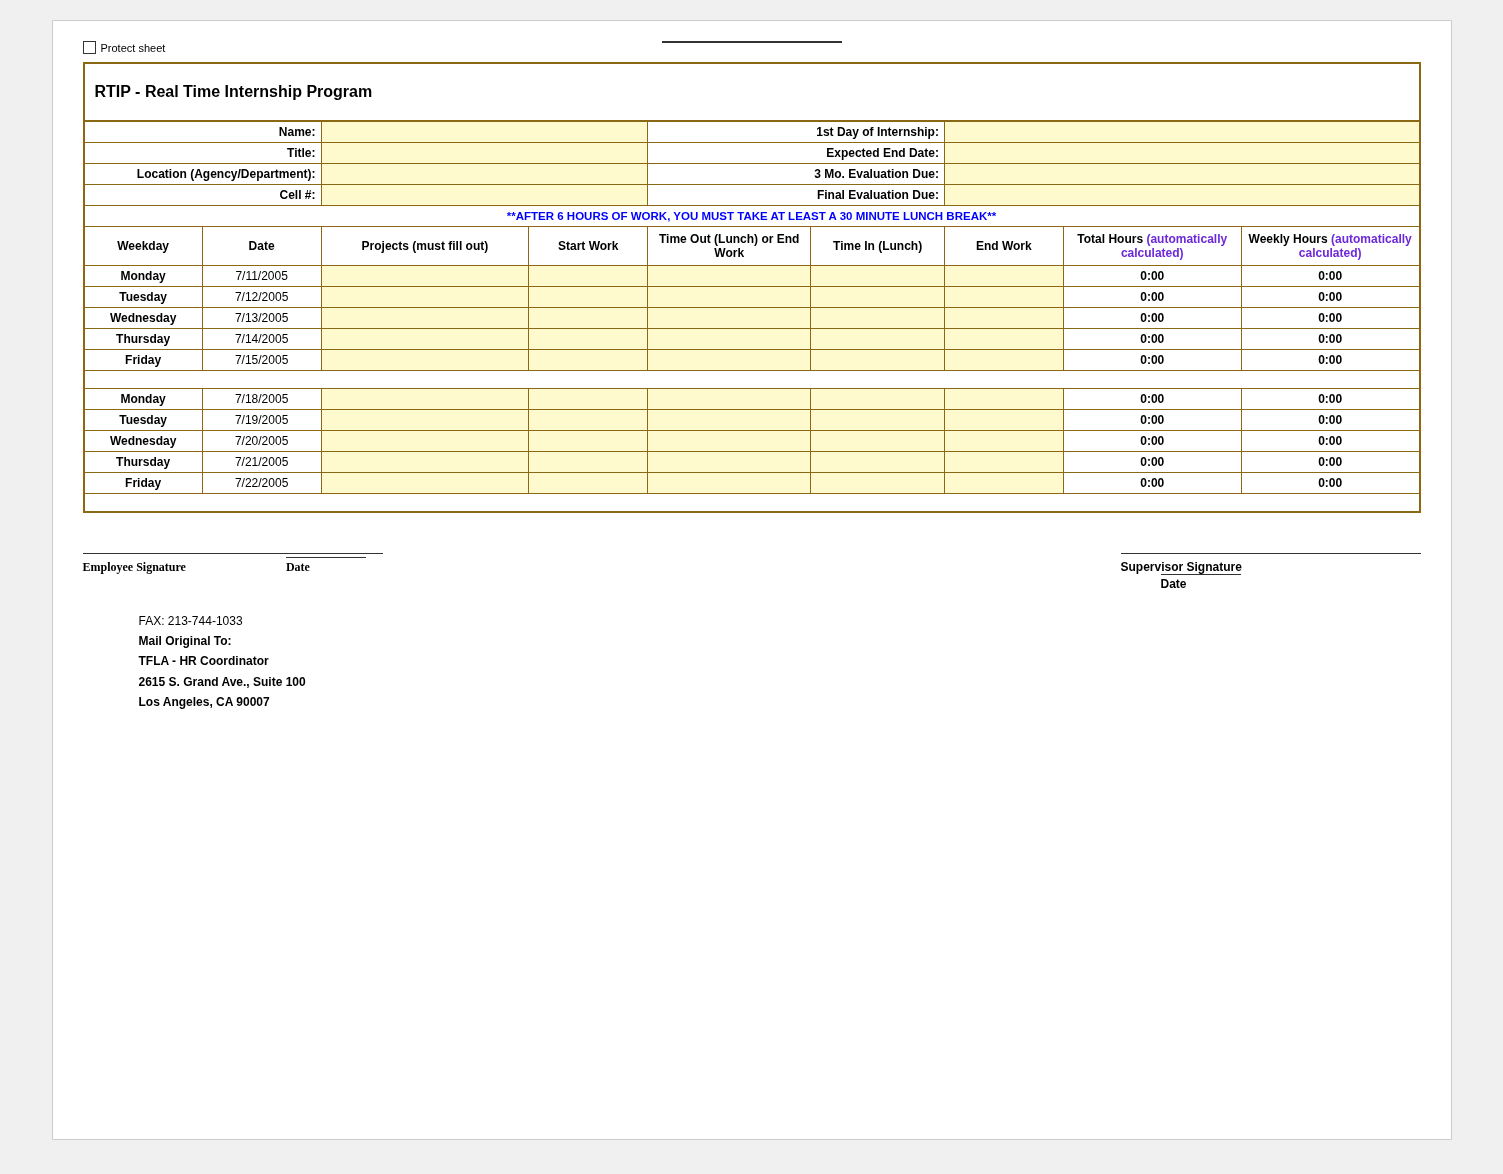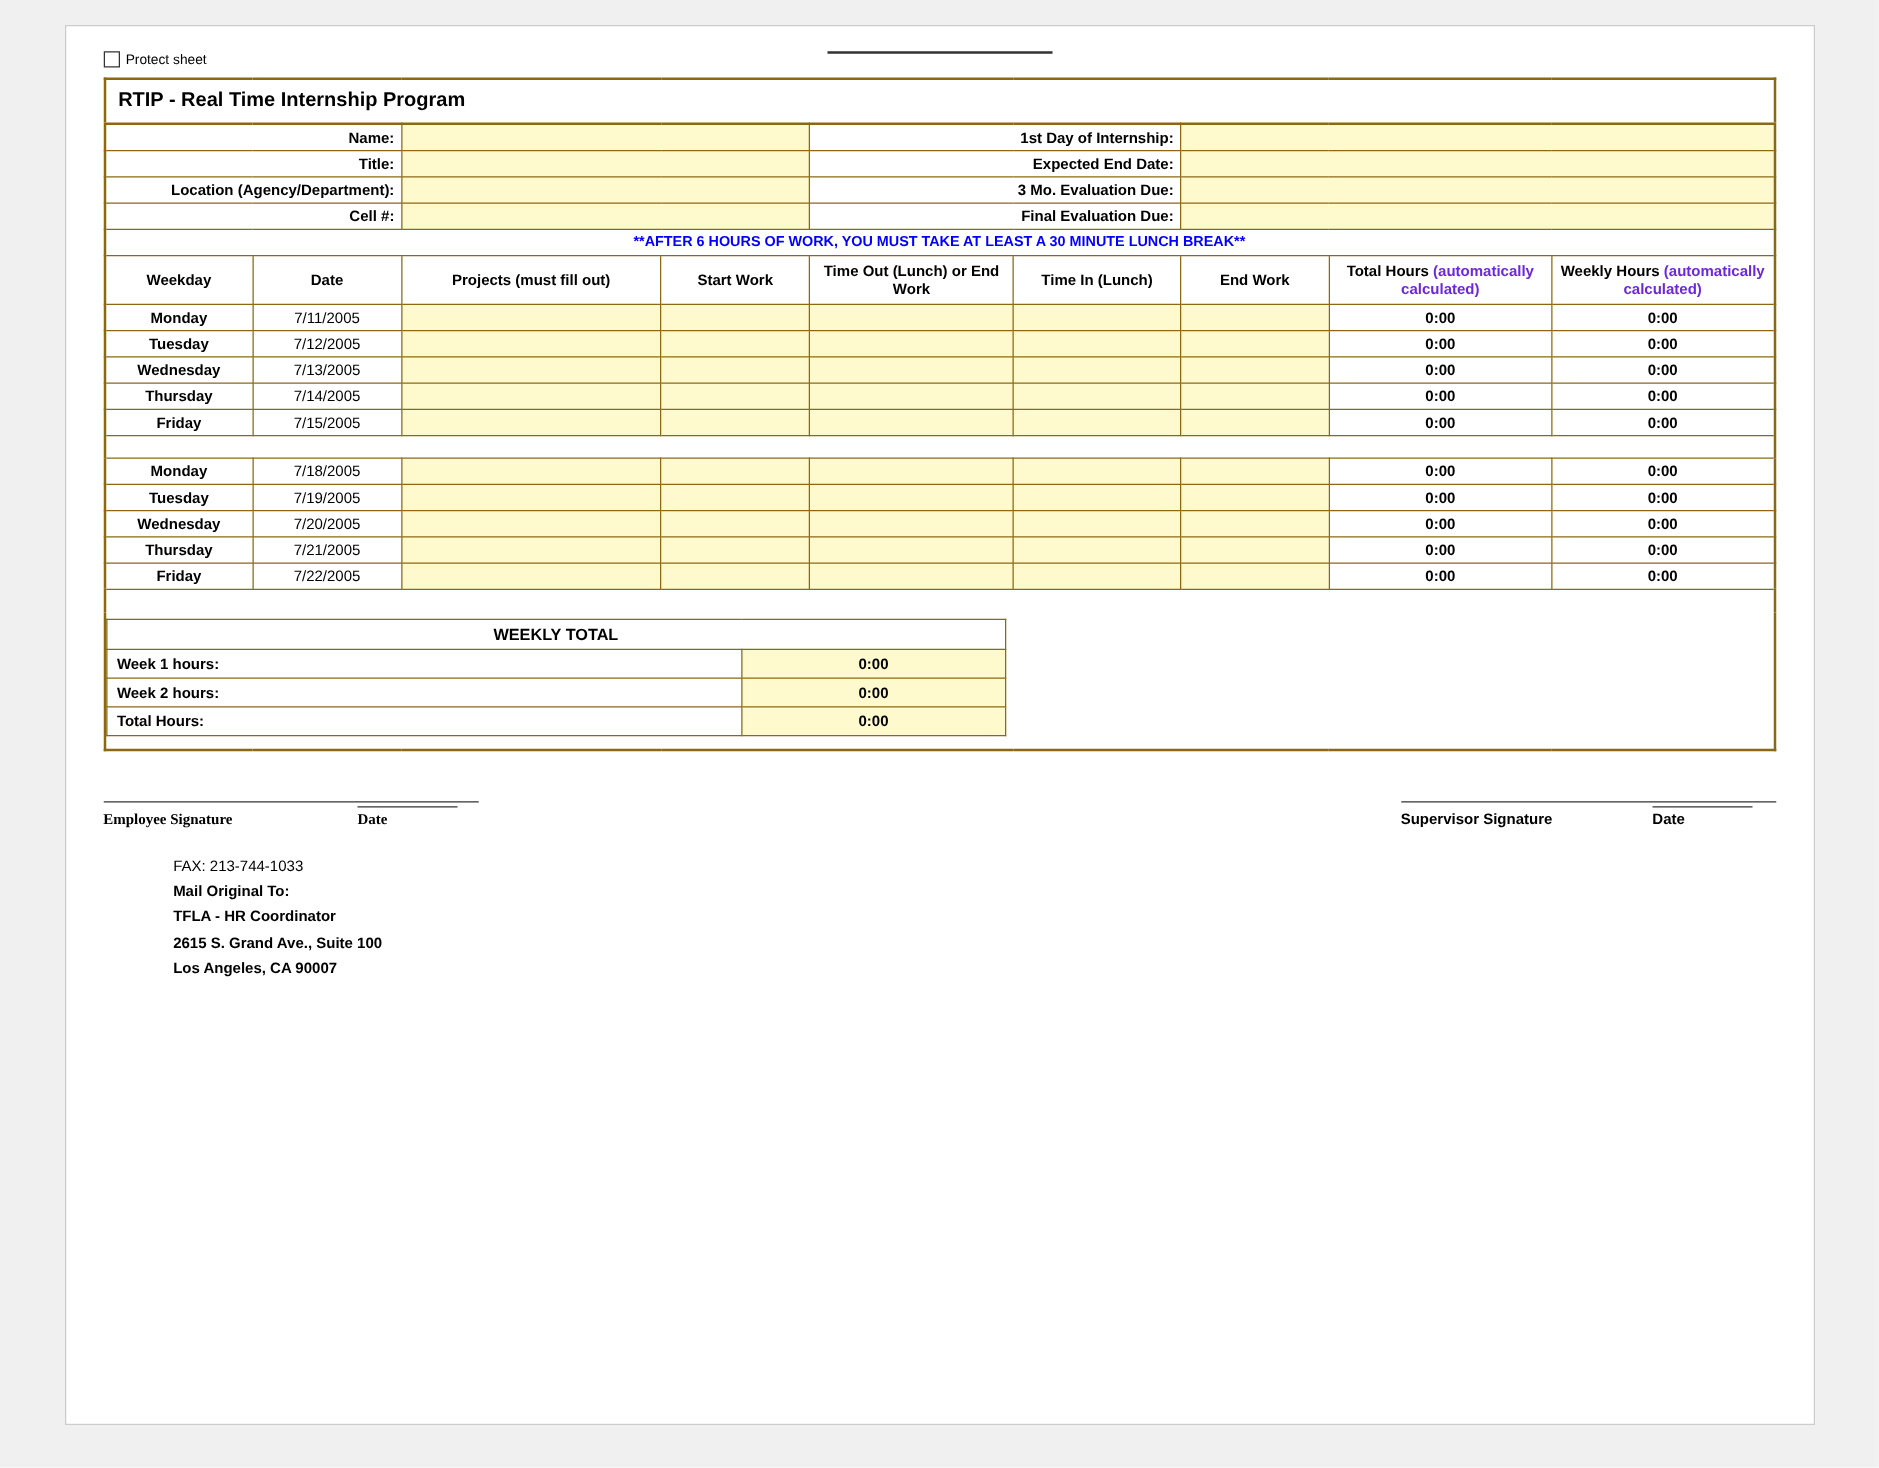--- a/index.html
+++ b/index.html
@@ -53,21 +53,21 @@
       border: 2px solid #8B6914;
     }
     .main-table td, .main-table th {
       border: 1px solid #8B6914;
       padding: 3px 5px;
       vertical-align: middle;
     }
     .title-row td {
       font-size: 16px;
       font-weight: bold;
-      padding: 8px 10px;
+      padding: 19px 10px;
       border-bottom: 2px solid #8B6914;
     }
     .info-row td {
       font-size: 12px;
     }
     .label-cell {
       text-align: right;
       font-weight: bold;
       background: white;
       white-space: nowrap;
@@ -356,63 +356,40 @@
       <td class="yellow-input"></td>
       <td class="yellow-input"></td>
       <td class="calc-cell">0:00</td>
       <td class="calc-cell">0:00</td>
     </tr>
 
     <tr>
       <td colspan="9" style="height:18px; border:none; border-left:2px solid #8B6914; border-right:2px solid #8B6914;"></td>
     </tr>
 
-    <tr>
-      <td colspan="9" style="border:none; border-left:2px solid #8B6914; border-right:2px solid #8B6914; border-bottom:2px solid #8B6914; padding:5px 0 10px 0;">
-        <table class="weekly-total-table">
-          <tbody>
-                <tr>
-            <td colspan="2" class="weekly-total-header">WEEKLY TOTAL</td>
-          </tr>
-          <tr>
-            <td class="weekly-total-label">Week 1 hours:</td>
-            <td class="weekly-total-value">0:00</td>
-          </tr>
-          <tr>
-            <td class="weekly-total-label">Week 2 hours:</td>
-            <td class="weekly-total-value">0:00</td>
-          </tr>
-          <tr>
-            <td class="weekly-total-label">Total Hours:</td>
-            <td class="weekly-total-value">0:00</td>
-          </tr>
-        </tbody>
-            </table>
-      </td>
-    </tr>
   </tbody>
     </table>
 
   <div class="signature-section">
     <div>
       <div>
         <div class="sig-line"></div>
         <div style="display:flex; gap:40px; align-items:flex-start; margin-top:3px;font-family:Liberation Serif, serif;">
           <span class="sig-label">Employee Signature</span>
           <span style="margin-left:60px;">
             <div class="date-sig-line"></div>
             <span class="date-sig-label">Date</span>
           </span>
         </div>
       </div>
     </div>
     <div>
       <div>
         <div class="sig-line"></div>
-        <div style="display:flex; gap:40px; align-items:flex-start; margin-top:3px;">
+        <div style="display:flex; align-items:flex-start; margin-top:3px;flex-direction:column;">
           <span class="sig-label">Supervisor Signature</span>
           <span style="margin-left:40px;">
             <div class="date-sig-line"></div>
             <span class="date-sig-label">Date</span>
           </span>
         </div>
       </div>
     </div>
   </div>
 

